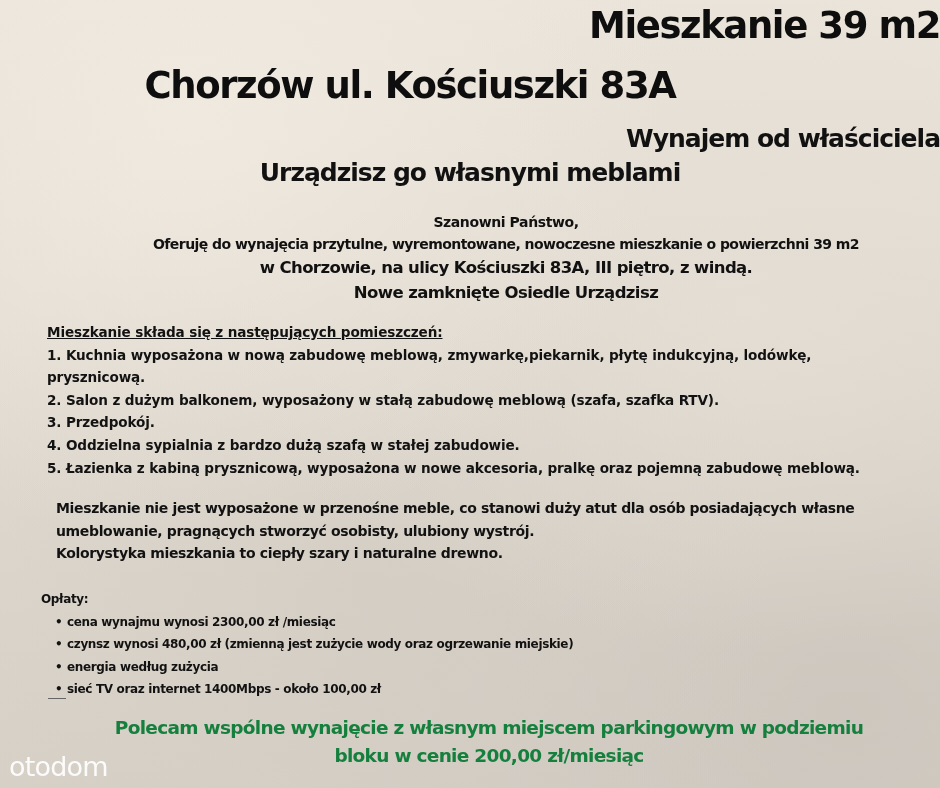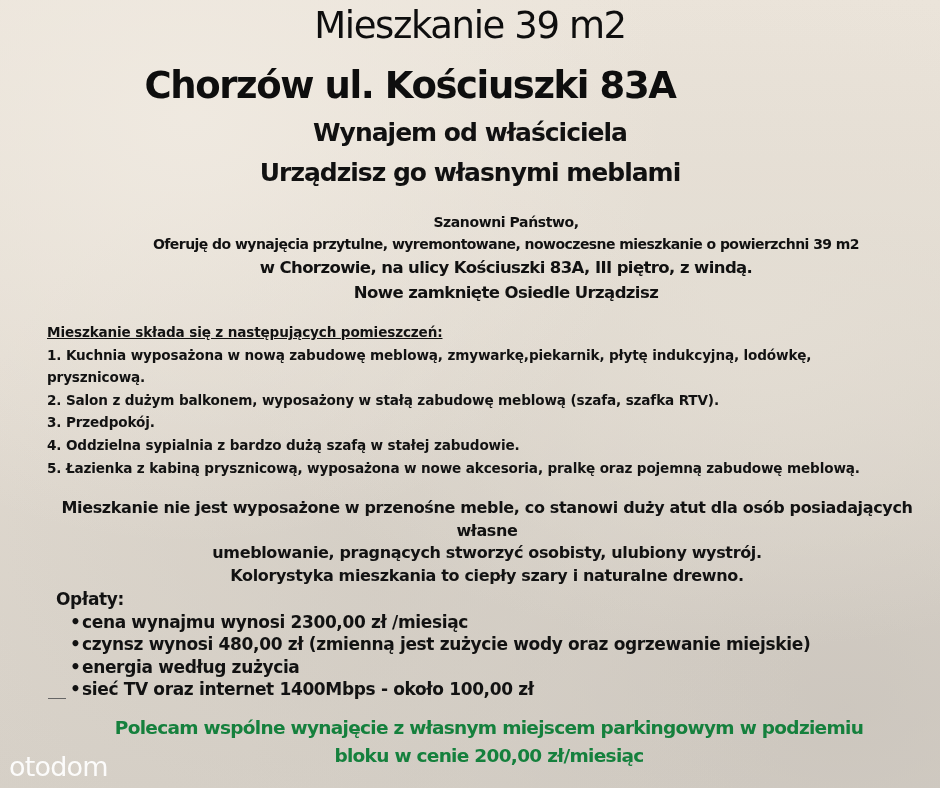--- a/index.html
+++ b/index.html
@@ -21,38 +21,38 @@
       font-family: "DejaVu Sans", sans-serif;
       color: #111;
     }
     .page {
       position: absolute;
       left: 0; top: 0;
       width: 940px; height: 788px;
     }
     .title-1 {
       position: absolute; left: 0; top: 4px; width: 940px;
-      text-align: center;
+      text-align: right;
       font-family: "DejaVu Sans", sans-serif;
-      font-weight: normal;
+      font-weight: bold;
       font-size: 37px;
       letter-spacing: -1.4px;
       color: #0e0e0e;
     }
     .title-2 {
       position: absolute; left: 0; top: 64px; width: 820px;
       text-align: center;
       font-weight: bold;
       font-size: 37px;
       letter-spacing: -1.4px;
       color: #0e0e0e;
     }
     .subtitle-1 {
-      position: absolute; left: 0; top: 118px; width: 940px;
-      text-align: center;
+      position: absolute; left: 0; top: 124px; width: 940px;
+      text-align: right;
       font-weight: bold;
       font-size: 25px;
       letter-spacing: -1px;
       color: #111;
     }
     .subtitle-2 {
       position: absolute; left: 0; top: 158px; width: 940px;
       text-align: center;
       font-weight: bold;
       font-size: 25px;
@@ -76,32 +76,31 @@
       font-weight: bold;
       font-size: 13.6px;
       line-height: 22.6px;
       letter-spacing: -0.15px;
       color: #121212;
     }
     .rooms .heading { text-decoration: underline; }
     .rooms .line { white-space: nowrap; }
 
     .desc {
-      position: absolute; left: 47px; top: 497px; width: 880px;
-      font-weight: bold;
-      font-size: 16px;
+      position: absolute; left: 56px; top: 497px; width: 880px;
+      font-weight: bold;
+      font-size: 14px;
       line-height: 22.5px;
       letter-spacing: -0.35px;
       color: #121212;
-      text-align: center;
     }
     .fees {
-      position: absolute; left: 56px; top: 588px; width: 880px;
-      font-weight: bold;
-      font-size: 17px;
+      position: absolute; left: 41px; top: 588px; width: 880px;
+      font-weight: bold;
+      font-size: 12px;
       line-height: 22.6px;
       letter-spacing: -0.35px;
       color: #121212;
     }
     .fees ul {
       list-style: none;
       margin: 0;
       padding: 0 0 0 14px;
     }
     .fees li { position: relative; padding-left: 12px; white-space: nowrap; }

